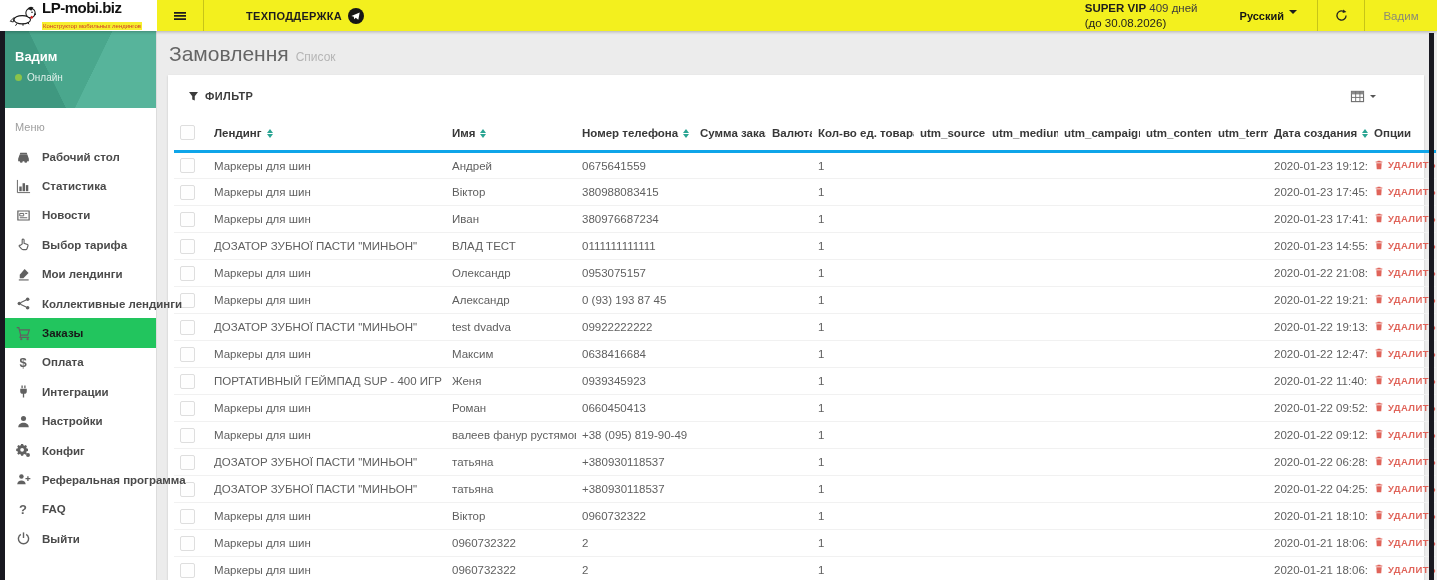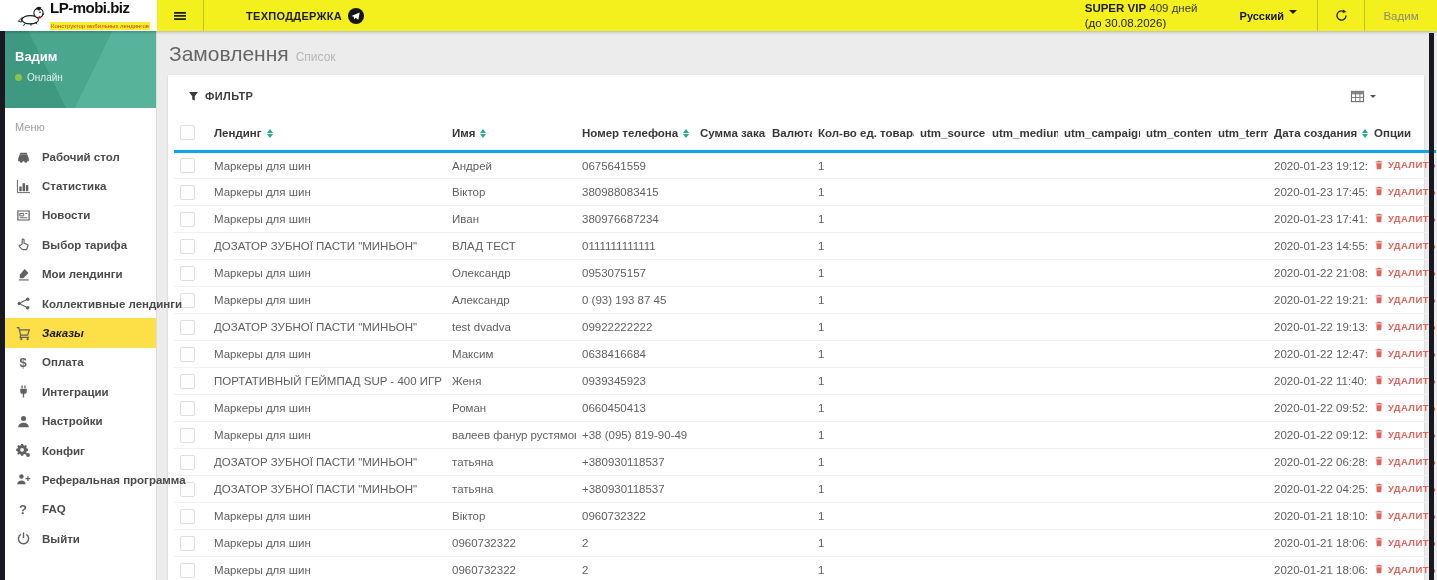--- a/index.html
+++ b/index.html
@@ -2,21 +2,21 @@
 <html><head>
 <meta charset="utf-8">
 <style>
   * { margin:0; padding:0; box-sizing:border-box; }
   html,body { width:1437px; height:580px; overflow:hidden; background:#ececec;
     font-family:"Liberation Sans","DejaVu Sans",sans-serif; }
 
   
   .app-header { position:fixed; top:0; left:0; width:1437px; height:31px; display:flex; z-index:40;
     box-shadow:0 1px 3px rgba(0,0,0,.25); }
-  .logo-box { width:157px; height:31px; background:#fff; display:flex; align-items:center; gap:4px; padding-left:16px; }
+  .logo-box { width:157px; height:31px; background:#fff; display:flex; align-items:center; gap:4px; padding-left:8px; }
   .logo-text { line-height:1; }
   .logo-title { font-size:15px; font-weight:700; color:#111; letter-spacing:-0.5px; }
   .logo-sub { display:inline-block; font-size:6px; color:#cf3a28; background:#f6ef2d; padding:1px 1px; margin-top:1px; white-space:nowrap; }
   .topbar { flex:1; background:#f3f01e; display:flex; align-items:center; }
   .burger { padding:0 15px; height:31px; display:flex; align-items:center; cursor:pointer; }
   .burger svg { width:16px; height:16px; fill:#1c1c1c; }
   .tb-sep { width:1px; height:31px; background:rgba(0,0,0,.18); }
   .support { display:flex; align-items:center; gap:6px; padding:0 18px 0 42px; cursor:pointer; }
   .support-label { font-size:11px; font-weight:700; color:#1d1d1d; letter-spacing:.3px; }
   .tg { width:16px; height:16px; }
@@ -38,21 +38,21 @@
   .sidebar { position:fixed; left:0; top:31px; width:157px; height:549px; background:#fff; border-right:1px solid #dcdcdc; z-index:30; }
   .profile { height:77px; padding:14px 0 0 15px; color:#fff; position:relative; overflow:hidden;
     background:linear-gradient(64deg,#3f9880 0 34%,rgba(0,0,0,0) 34.2%),
                linear-gradient(116deg,#4aa78d 0 58%,#57b49b 58.2%);
     background-color:#4aa78d; }
   .profile-name { font-size:13px; font-weight:700; margin-top:4px; }
   .profile-status { display:flex; align-items:center; gap:5px; margin-top:8px; font-size:10px; color:#dff0ea; }
   .dot { width:7px; height:7px; border-radius:50%; background:#8bc34a; }
   .menu-label { font-size:11px; color:#9e9e9e; padding:13px 0 9px 15px; }
   .mi { height:29.4px; display:flex; align-items:center; gap:11px; padding-left:15px; cursor:pointer; }
-  .mi.active { background:#fde047;font-style:italic; }
+  .mi.active { background:#22c55e; }
   .mic { width:16px; height:16px; display:flex; align-items:center; justify-content:center; color:#616161; flex:none; }
   .mic svg { width:15px; height:15px; fill:#616161; }
   .tic { font-size:13px; font-weight:700; color:#616161; line-height:1; }
   .mlb { font-size:11.5px; font-weight:600; color:#4a4a4a; white-space:nowrap; }
   .mi.active .mlb { color:#181818; font-weight:700; }
 
   
   .main { position:absolute; left:157px; top:31px; width:1280px; }
   .page-head { padding:11px 0 9px 12px; }
   .page-title { font-size:21px; color:#656565; }

